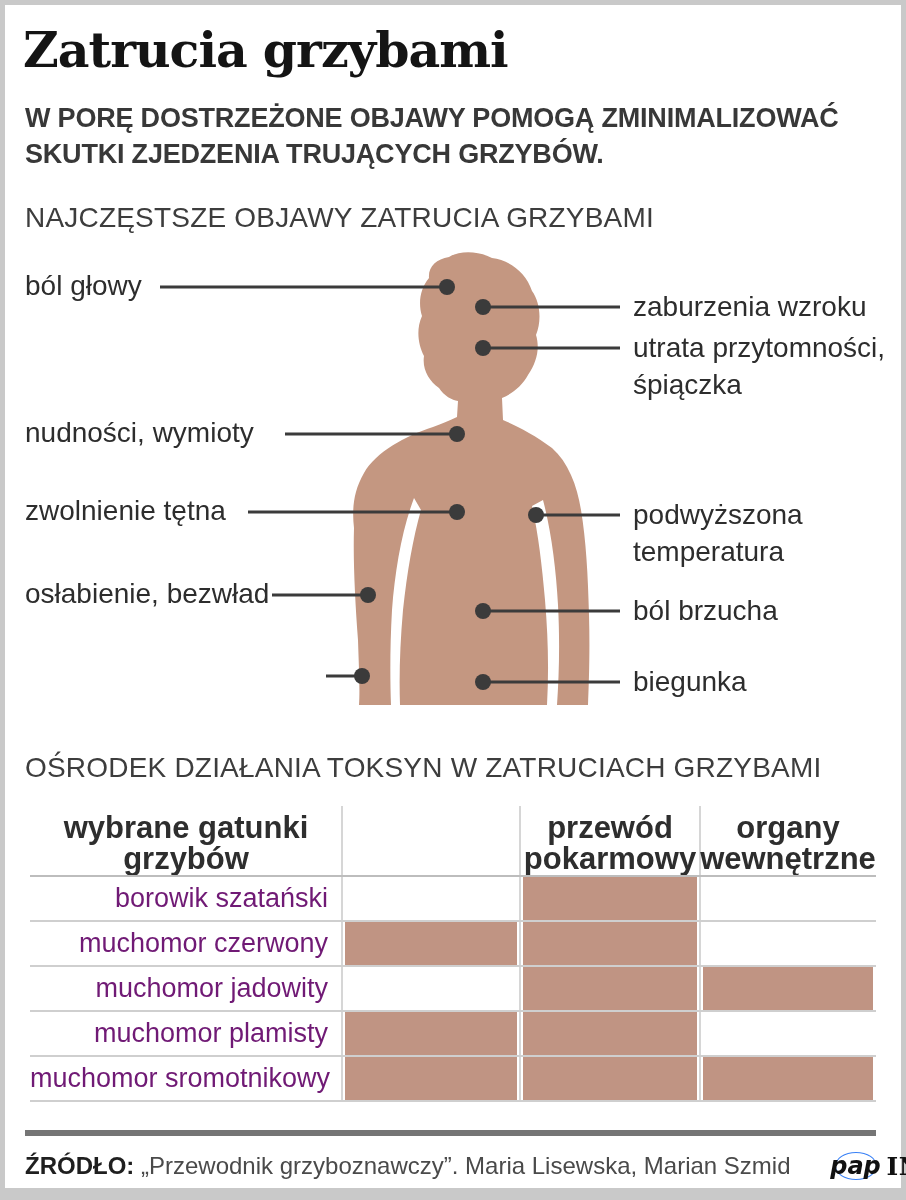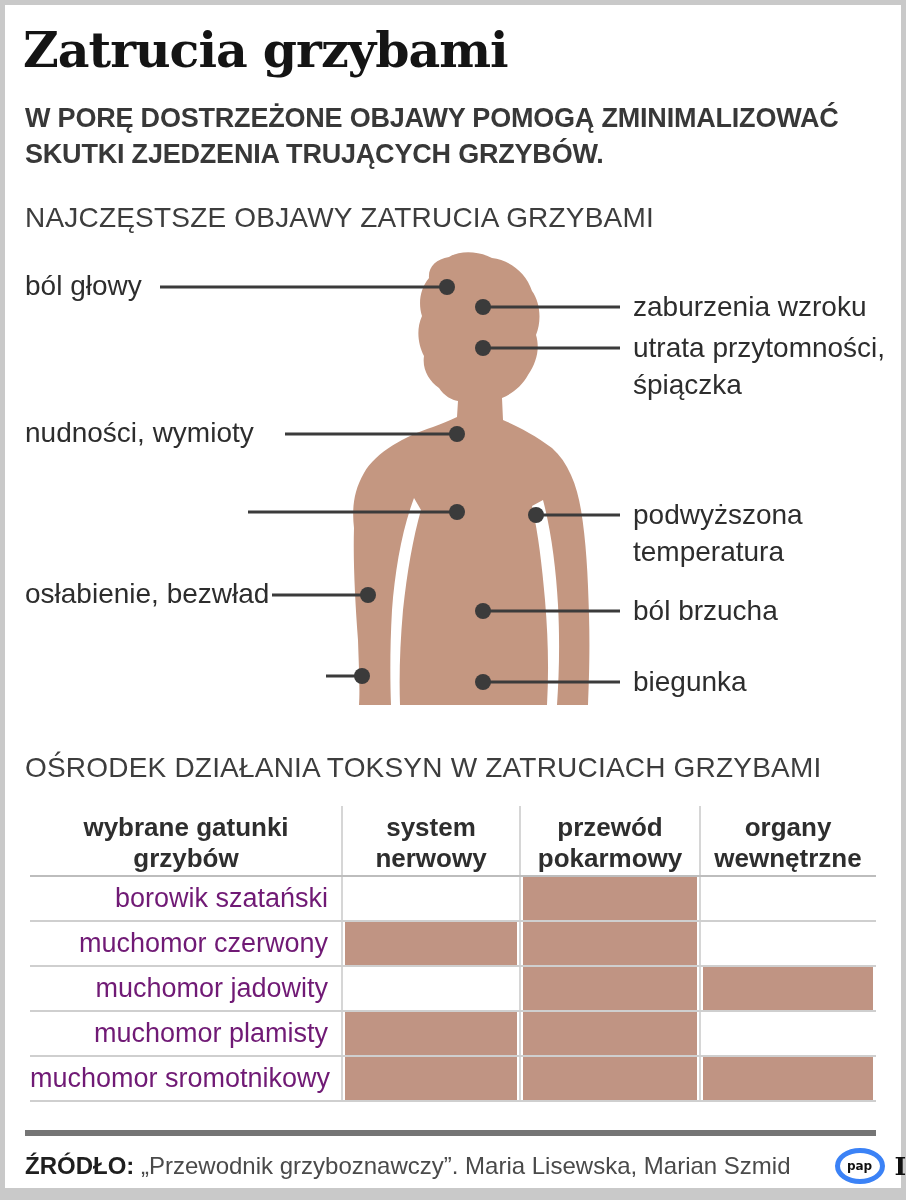--- a/index.html
+++ b/index.html
@@ -42,44 +42,45 @@
   .diagram-svg{left:0;top:0;width:906px;height:1200px;pointer-events:none;}
   .symptom-label{
     font-size:28px;line-height:37px;color:#2d2d2d;
     white-space:pre-line;
   }
   
   .tox-table{left:30px;top:806px;width:846px;height:296px;}
   .vline{position:absolute;top:0;width:2px;height:296px;background:var(--grid);}
   .header-cell{
     position:absolute;top:6px;height:62px;
-    font-weight:bold;font-size:26px;line-height:31px;color:#2e2e2e;
+    font-weight:bold;font-size:31px;line-height:31px;color:#2e2e2e;
     text-align:center;white-space:pre-line;
   }
   .header-underline{position:absolute;left:0;top:69px;width:846px;height:2px;background:#bdbdbd;}
   .trow{position:absolute;left:0;width:846px;height:45px;border-bottom:2px solid var(--sep);box-sizing:border-box;}
   .species-name{
     position:absolute;left:0;top:0;width:298px;height:43px;line-height:43px;
     text-align:right;font-size:27px;color:#701a75;white-space:nowrap;
   }
   .affected-cell{position:absolute;top:0;height:43px;background:var(--cell-tan);}
   
   .footer-rule{left:25px;top:1130px;width:851px;height:6px;background:var(--rule);}
   .footer{
     left:25px;top:1146px;width:851px;height:40px;
     display:flex;align-items:center;justify-content:space-between;gap:44px;
   }
   .source-line{font-size:24px;color:#4a4a4a;white-space:nowrap;}
   .source-label{font-weight:bold;color:#1f1f1f;}
   .brandbox{display:flex;align-items:center;gap:10px;}
   .pap-logo{
-    width:40px;height:26px;border:5px solid #3b82f6;border-radius:50%;
+    width:40px;height:26px;border:1px solid #3b82f6;border-radius:50%;
     display:flex;align-items:center;justify-content:center;
-    font-weight:bold;font-size:12px;color:#111;letter-spacing:0;
+    font-weight:bold;font-size:24px;color:#111;letter-spacing:0;
     font-family:"DejaVu Sans",sans-serif;
+    font-style:italic;
   }
   .infografika{
     font-family:"DejaVu Serif","Liberation Serif",serif;
     font-weight:bold;font-size:25px;color:#111;letter-spacing:0.5px;white-space:nowrap;
   }
 </style>
 </head>
 <body>
 
 <div class="canvas">
@@ -151,37 +152,36 @@
       <circle cx="483" cy="307" r="8"></circle>
       <circle cx="483" cy="348" r="8"></circle>
       <circle cx="536" cy="515" r="8"></circle>
       <circle cx="483" cy="611" r="8"></circle>
       <circle cx="483" cy="682" r="8"></circle>
     </g>
   </svg>
 
   <div class="abs symptom-label" style="left:25px;top:267px;">ból głowy</div>
   <div class="abs symptom-label" style="left:25px;top:414px;">nudności, wymioty</div>
+  <div class="abs symptom-label" style="left:25px;top:492px;">zwolnienie tętna</div>
   <div class="abs symptom-label" style="left:25px;top:575px;">osłabienie, bezwład</div>
   <div class="abs symptom-label" style="left:633px;top:288px;">zaburzenia wzroku</div>
   <div class="abs symptom-label" style="left:633px;top:329px;width:275px;">utrata przytomności,
 śpiączka</div>
   <div class="abs symptom-label" style="left:633px;top:496px;width:245px;">podwyższona
 temperatura</div>
   <div class="abs symptom-label" style="left:633px;top:592px;">ból brzucha</div>
   <div class="abs symptom-label" style="left:633px;top:663px;">biegunka</div>
 
   <div class="abs tox-table">
     <div class="vline" style="left:311px;"></div>
     <div class="vline" style="left:489px;"></div>
     <div class="vline" style="left:669px;"></div>
     <div class="header-cell" style="left:0;width:312px;">wybrane gatunki
 grzybów</div>
-    <div class="header-cell" style="left:312px;width:178px;">system
-nerwowy</div>
     <div class="header-cell" style="left:490px;width:180px;">przewód
 pokarmowy</div>
     <div class="header-cell" style="left:670px;width:176px;">organy
 wewnętrzne</div>
     <div class="header-underline"></div>
     <div>
         <div class="trow" style="top: 71px;">
           <div class="species-name">borowik szatański</div>
           <div class="affected-cell" style="left: 493px; width: 174px;"></div>
         </div>

